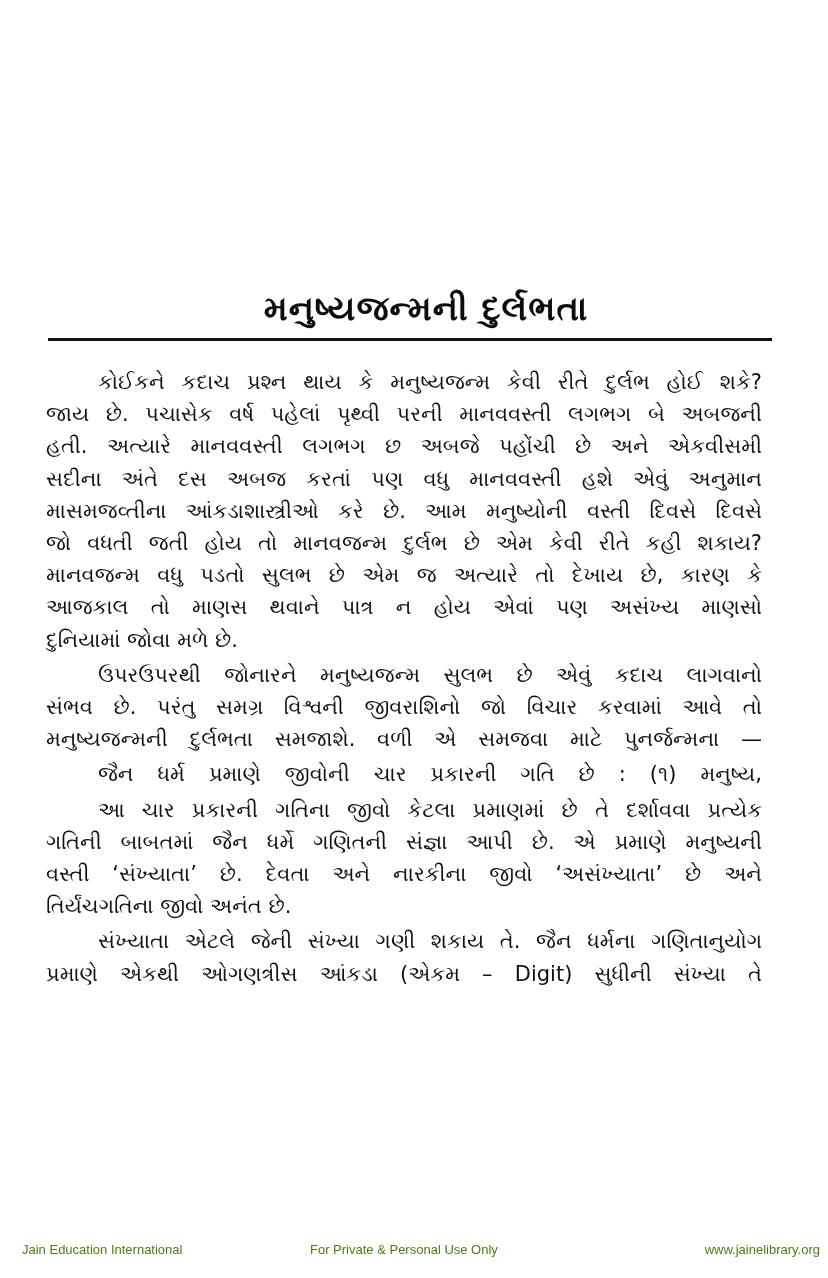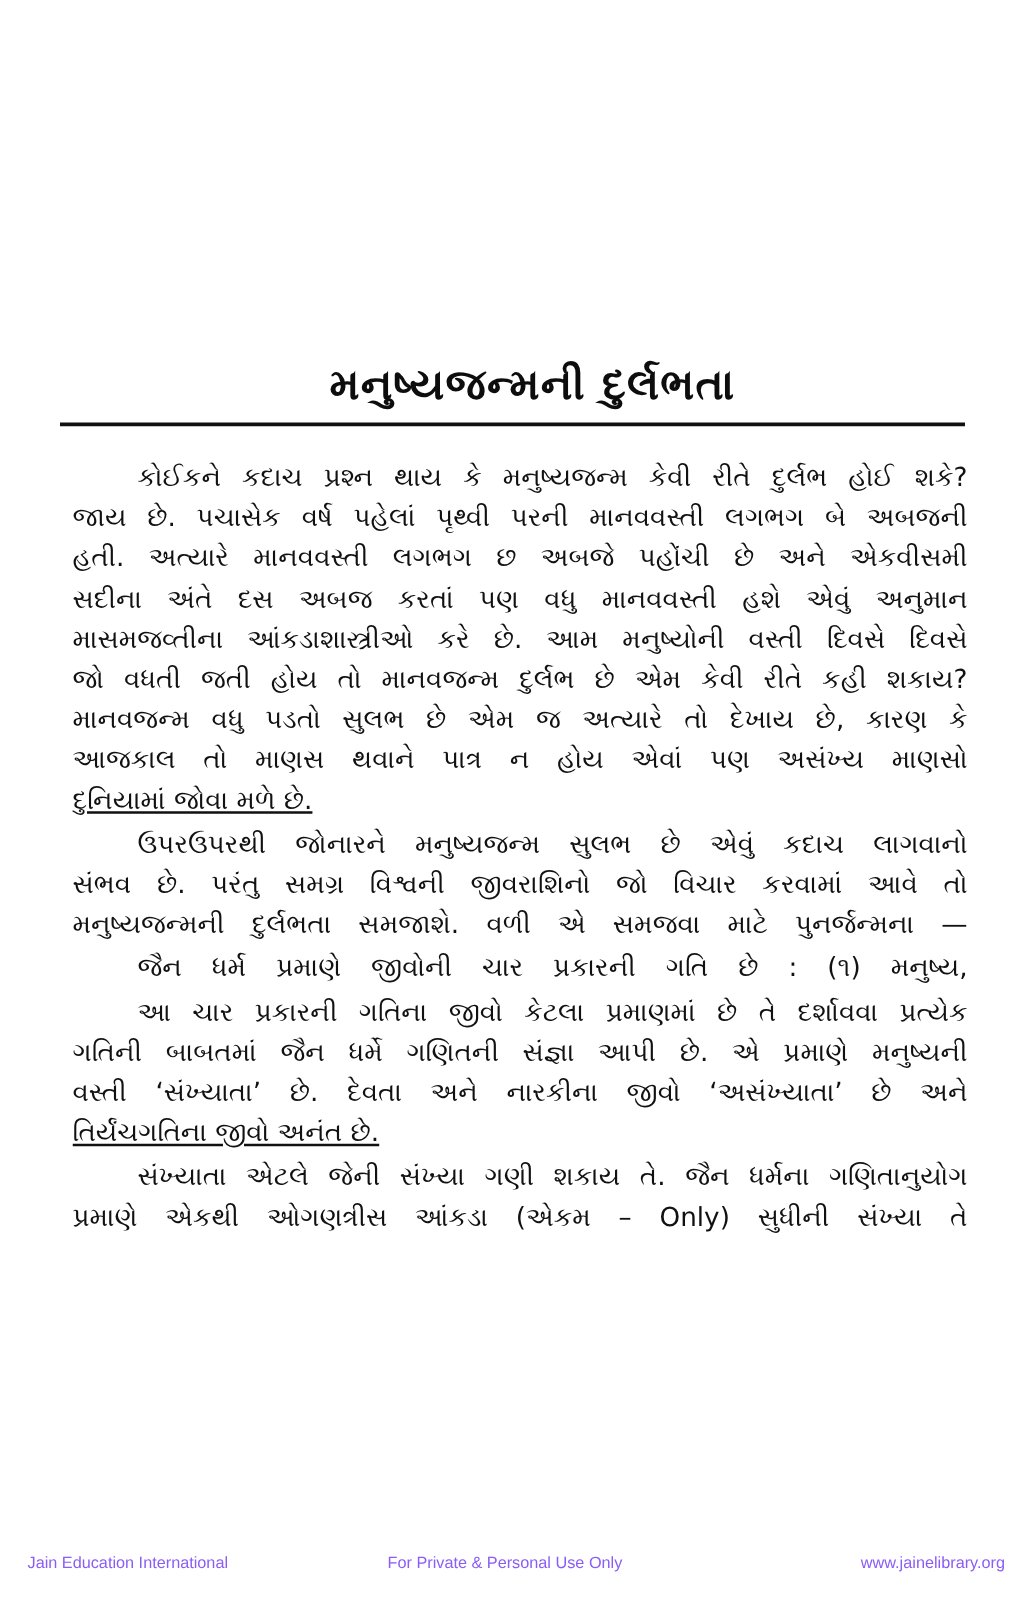--- a/index.html
+++ b/index.html
@@ -37,63 +37,62 @@
     .title-rule {
       position: absolute;
       left: 48px;
       width: 724px;
       top: 338px;
       height: 0;
       border-top: 3px solid #111;
     }
     .body-text {
       position: absolute;
-      left: 58px;
+      left: 46px;
       width: 716px;
       top: 366px;
     }
     .para {
       margin: 0 0 3px 0;
       font-size: 21px;
       line-height: 32.2px;
       text-align: justify;
       text-align-last: left;
       text-indent: 0;
     }
     .para .line {
       display: block;
       text-align: justify;
       text-align-last: justify;
       white-space: nowrap;
       overflow: hidden;
     }
     .para .line.last {
       text-align-last: left;
-      text-decoration: underline;
     }
     .para .line.indent {
       padding-left: 52px;
     }
     .footer {
       position: absolute;
       left: 0;
       top: 1238px;
       width: 828px;
       height: 24px;
       font-family: "Liberation Sans", sans-serif;
       font-size: 13px;
-      color: #8b5cf6;
+      color: #4d7c0f;
     }
     .footer span {
       position: absolute;
       top: 4px;
     }
     .footer .f-left { left: 22px; }
     .footer .f-center { left: 310px; }
-    .footer .f-right { right: 24px; }
+    .footer .f-right { right: 8px; }
   </style>
 </head>
 <body>
 
 <div class="page">
 
   <div class="chapter-title">મનુષ્યજન્મની દુર્લભતા</div>
   <div class="title-rule"></div>
 
   <div class="body-text">
@@ -122,21 +121,21 @@
 
     <div class="para">
       <span class="line indent">આ ચાર પ્રકારની ગતિના જીવો કેટલા પ્રમાણમાં છે તે દર્શાવવા પ્રત્યેક</span>
       <span class="line">ગતિની બાબતમાં જૈન ધર્મે ગણિતની સંજ્ઞા આપી છે. એ પ્રમાણે મનુષ્યની</span>
       <span class="line">વસ્તી ‘સંખ્યાતા’ છે. દેવતા અને નારકીના જીવો ‘અસંખ્યાતા’ છે અને</span>
       <span class="line last">તિર્યંચગતિના જીવો અનંત છે.</span>
     </div>
 
     <div class="para">
       <span class="line indent">સંખ્યાતા એટલે જેની સંખ્યા ગણી શકાય તે. જૈન ધર્મના ગણિતાનુયોગ</span>
-      <span class="line">પ્રમાણે એકથી ઓગણત્રીસ આંકડા (એકમ – Only) સુધીની સંખ્યા તે</span>
+      <span class="line">પ્રમાણે એકથી ઓગણત્રીસ આંકડા (એકમ – Digit) સુધીની સંખ્યા તે</span>
     </div>
 
   </div>
 
   <div class="footer">
     <span class="f-left">Jain Education International</span>
     <span class="f-center">For Private &amp; Personal Use Only</span>
     <span class="f-right">www.jainelibrary.org</span>
   </div>
 

